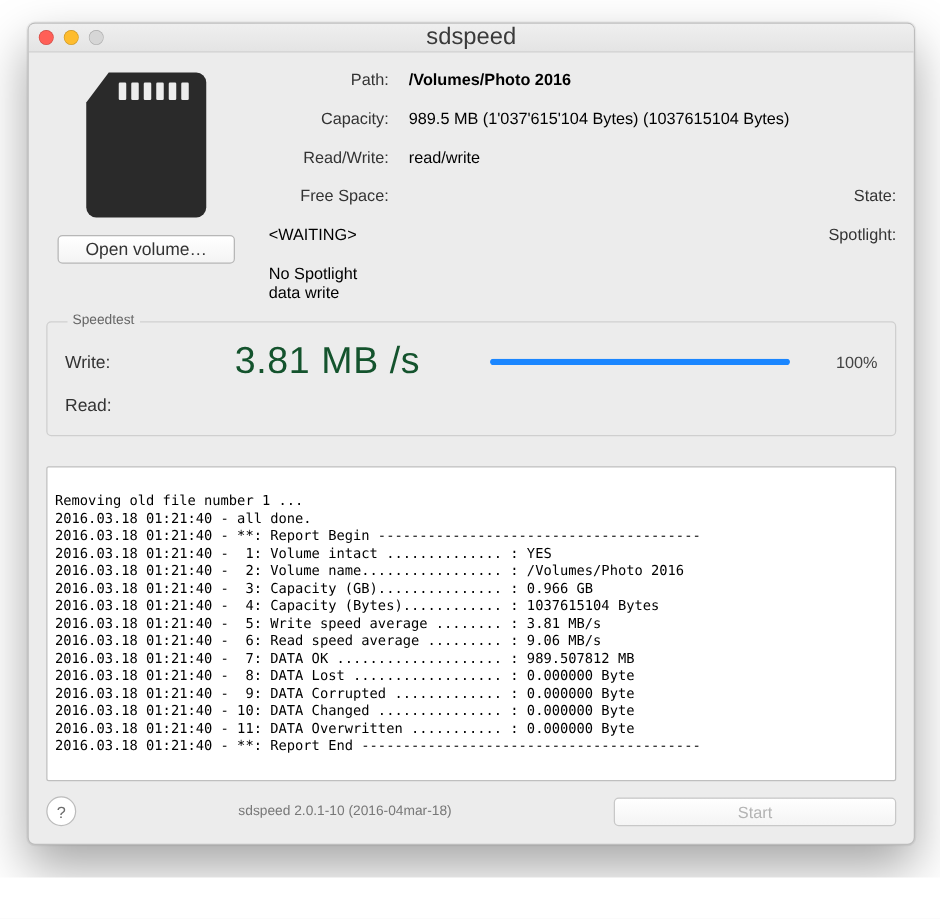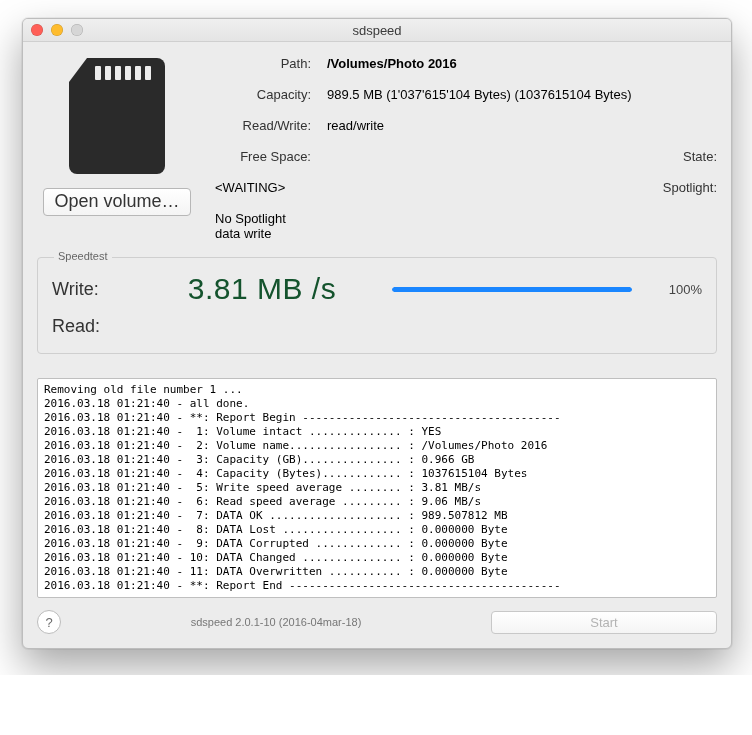--- a/index.html
+++ b/index.html
@@ -49,21 +49,21 @@
     width: 12px; height: 12px; border-radius: 50%;
     box-shadow: inset 0 0 0 .5px rgba(0,0,0,.2);
   }
   .dot.red { background: #ff5f57; }
   .dot.yel { background: #febc2e; }
   .dot.grn { background: #d6d6d6; }
   .title {
     position: absolute;
     left: 0; right: 0;
     text-align: center;
-    font-size: 13px;
+    font-size: 19px;
     color: #3a3a3a;
     pointer-events: none;
   }
   .content {
     padding: 10px 14px 14px 14px;
   }
   .top {
     display: flex;
     gap: 18px;
   }
@@ -77,21 +77,21 @@
   .sd-icon {
     width: 128px; height: 128px;
     display: block;
   }
   .btn {
     margin-top: 8px;
     padding: 2px 10px 3px 10px;
     border: 1px solid #b7b7b7;
     border-radius: 4px;
     background: linear-gradient(#ffffff, #f4f4f4);
-    font-size: 18px;
+    font-size: 14px;
     color: #333;
     box-shadow: 0 1px 0 #fff inset;
     min-width: 120px;
     text-align: center;
   }
   .info {
     flex: 1 1 auto;
     display: grid;
     grid-template-columns: 96px 1fr;
     row-gap: 7px;
@@ -118,21 +118,21 @@
     padding: 0 4px;
     font-size: 11px;
     color: #666;
   }
   .speed-grid {
     display: grid;
     grid-template-columns: 80px 260px 1fr 60px;
     align-items: center;
     row-gap: 10px;
   }
-  .speed-grid .slabel { font-size: 18px; color: #333; }
+  .speed-grid .slabel { font-size: 14px; color: #333; }
   .big {
     font-size: 30px;
     font-weight: 400;
     color: #14532d;
     letter-spacing: 0.5px;
     white-space: nowrap;
     text-align: center;
   }
   .progress {
     height: 5px;
@@ -150,21 +150,21 @@
   }
   .pct { text-align: right; color: #444; }
 
   .log {
     margin-top: 24px;
     background: #fff;
     border: 1px solid #bfbfbf;
     border-radius: 2px;
     height: 210px;
     overflow: hidden;
-    padding: 4px 6px;
+    padding: 20px 6px;
     font-family: "Menlo", "Consolas", monospace;
     font-size: 11px;
     line-height: 14px;
     white-space: pre;
     color: #000;
   }
 
   .footer {
     margin-top: 12px;
     display: flex;

